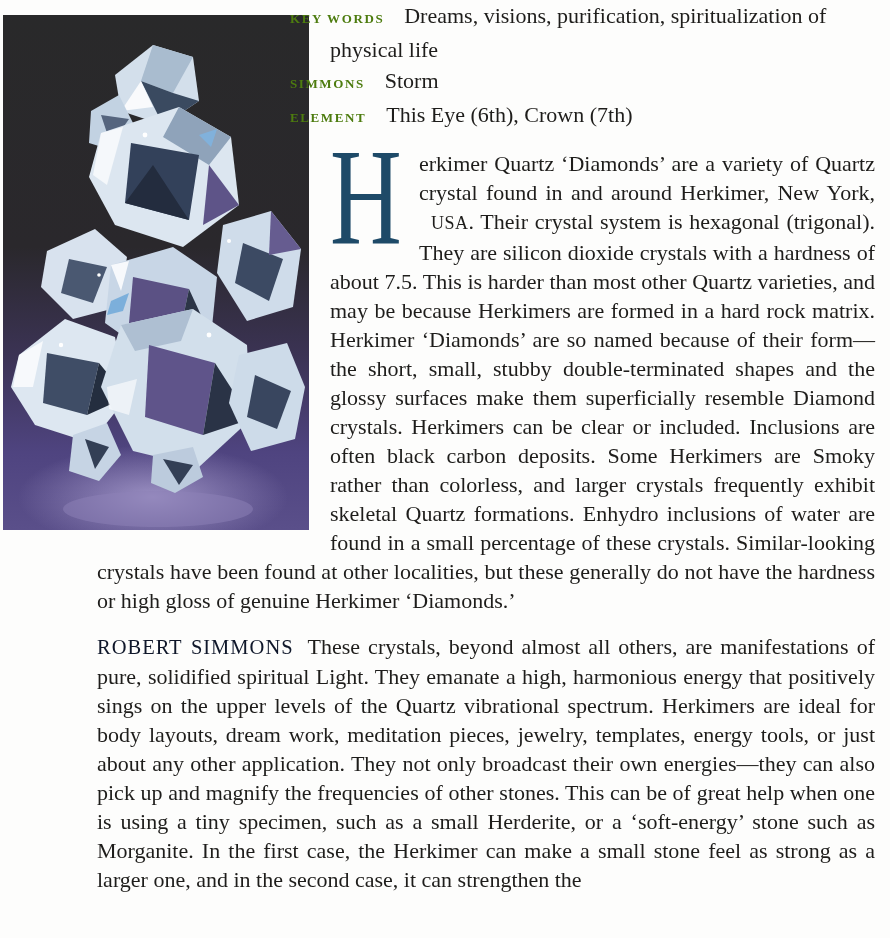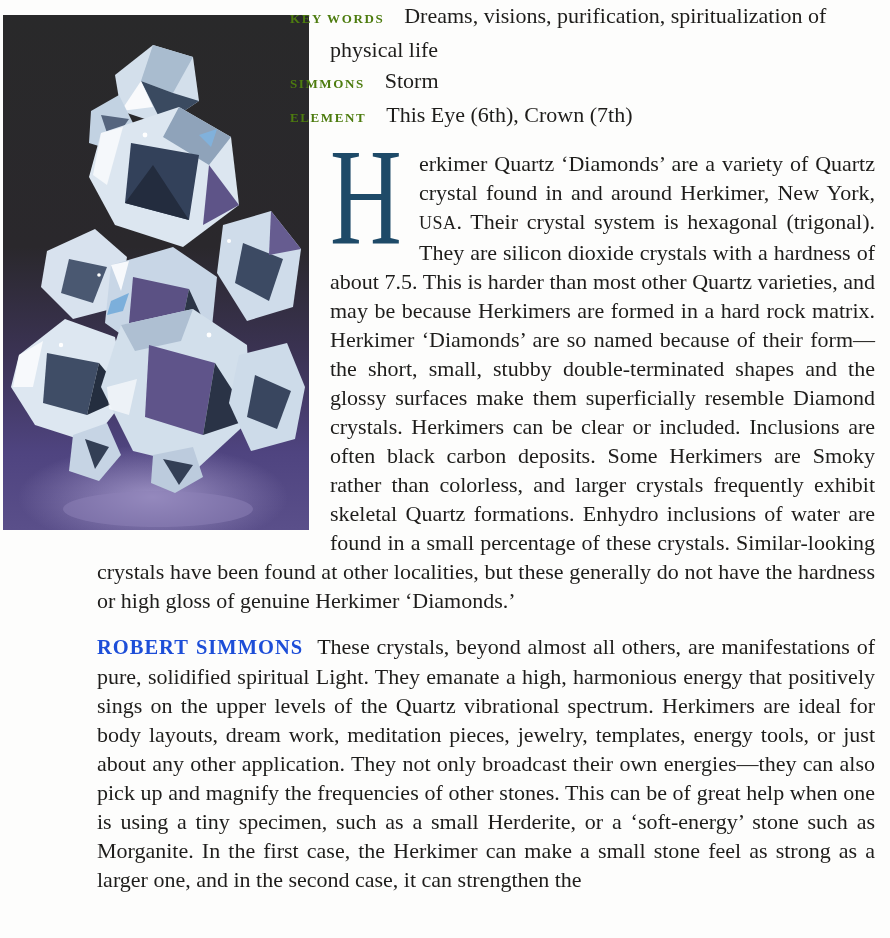--- a/index.html
+++ b/index.html
@@ -47,25 +47,25 @@
     text-align: justify; color: #1e1d1b;
   }
   .dropcap {
     float: left;
     width: 76px; height: 90px;
     margin: 3px 13px 3px 0;
     font-size: 138px; line-height: 90px;
     color: #1e4a68;
     transform: scaleX(0.72); transform-origin: 0 0;
   }
-  .caps-small { font-size: 18px; letter-spacing: 0.5px; }
+  .caps-small { font-size: 18px; letter-spacing: 0.5px; margin-left: 12px; }
   .para-simmons { margin-top: 17px; }
   .rs-label {
-    font-weight: 700; font-size: 20.5px; letter-spacing: 1px;
-    color: #1d4ed8; margin-right: 14px; white-space: nowrap;
+    font-weight: 400; font-size: 20.5px; letter-spacing: 1px;
+    color: #0f172a; margin-right: 14px; white-space: nowrap;
   }
 </style>
 </head>
 <body>
 
 <div class="page">
 
   <figure class="photo">
     <svg viewBox="0 0 306 515" aria-hidden="true">
       <defs>

